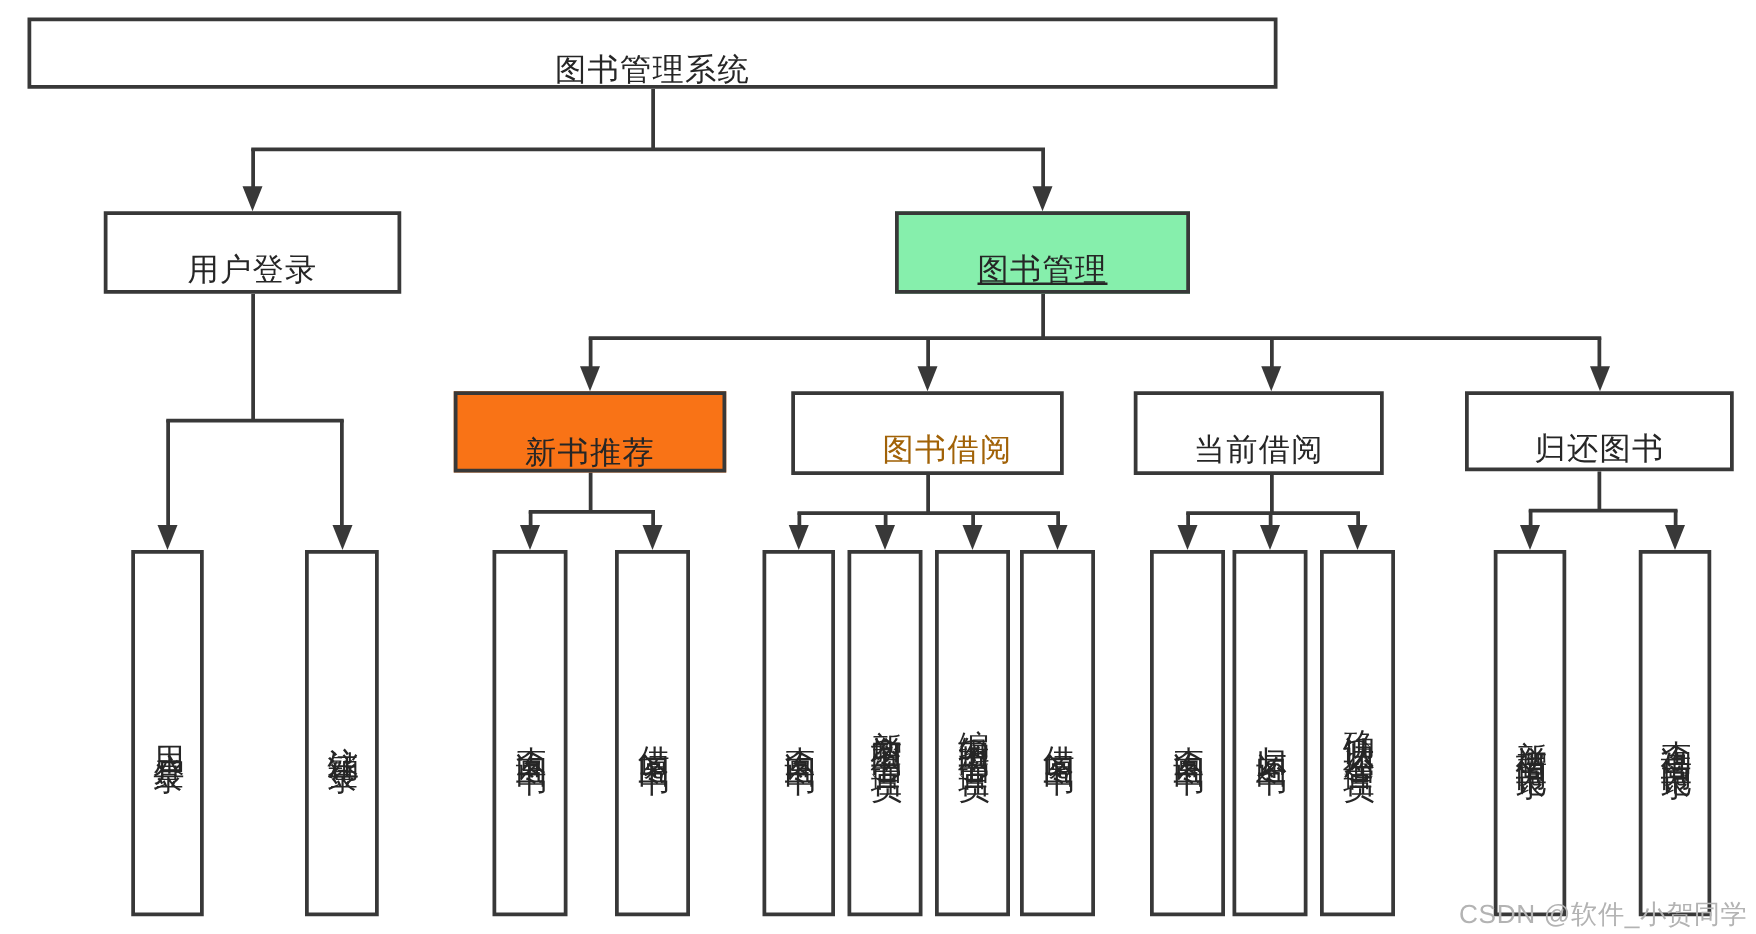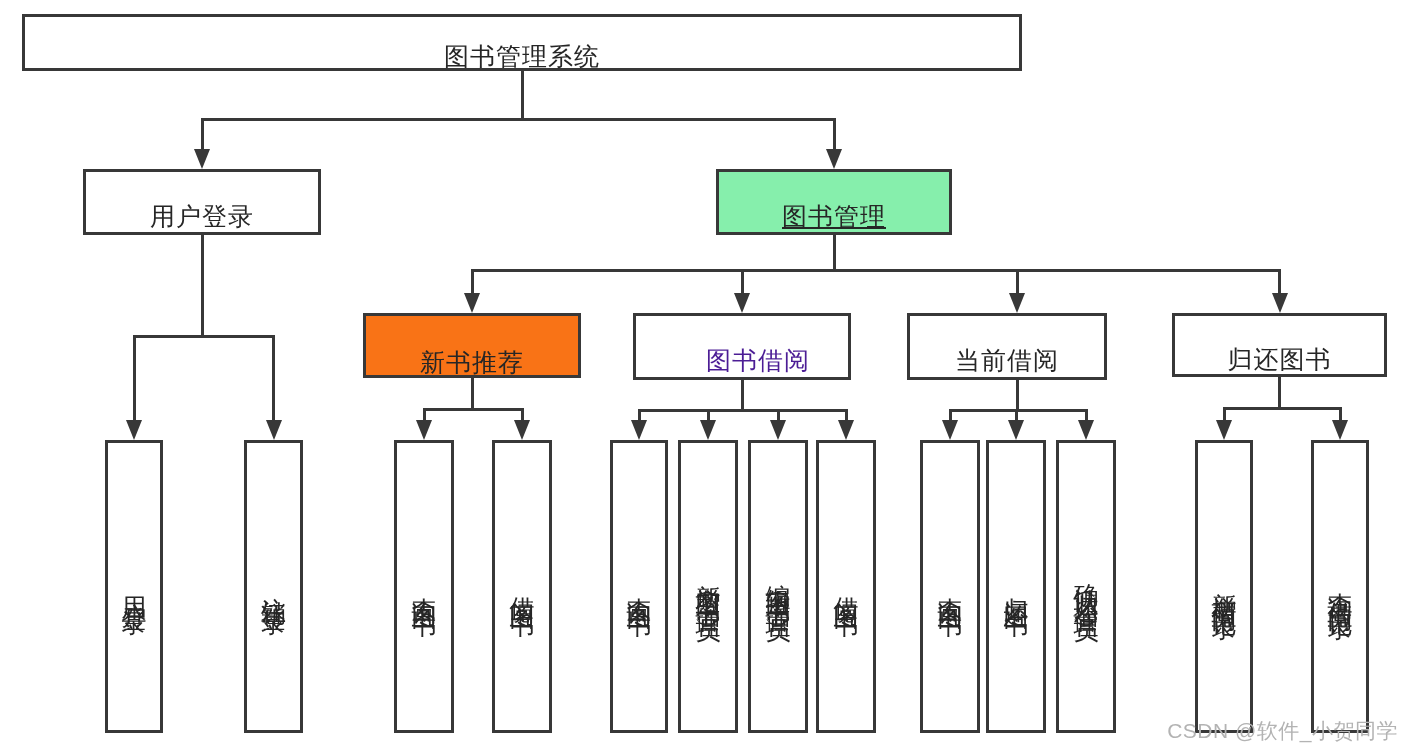--- a/index.html
+++ b/index.html
@@ -117,21 +117,21 @@
       </div>
       <div class="node h" style="left: 83px; top: 169px; width: 238px; height: 66px; border-color: rgb(56, 56, 56); background: rgb(255, 255, 255); color: rgb(38, 38, 38);">
         <span>用户登录</span>
       </div>
       <div class="node h" style="left: 716px; top: 169px; width: 236px; height: 66px; border-color: rgb(56, 56, 56); background: #86efac; color: rgb(38, 38, 38); text-decoration: underline;">
         <span>图书管理</span>
       </div>
       <div class="node h" style="left: 363px; top: 313px; width: 218px; height: 65px; border-color: rgb(56, 56, 56); background: #f97316; color: rgb(38, 38, 38); align-items: flex-end;">
         <span>新书推荐</span>
       </div>
-      <div class="node h" style="left: 633px; top: 313px; width: 218px; height: 67px; border-color: rgb(56, 56, 56); background: rgb(255, 255, 255); color: #4c1d95; padding-left: 32px;">
+      <div class="node h" style="left: 633px; top: 313px; width: 218px; height: 67px; border-color: rgb(56, 56, 56); background: rgb(255, 255, 255); color: #a16207; padding-left: 32px;">
         <span>图书借阅</span>
       </div>
       <div class="node h" style="left: 907px; top: 313px; width: 200px; height: 67px; border-color: rgb(56, 56, 56); background: rgb(255, 255, 255); color: rgb(38, 38, 38);">
         <span>当前借阅</span>
       </div>
       <div class="node h" style="left: 1172px; top: 313px; width: 215px; height: 64px; border-color: rgb(56, 56, 56); background: rgb(255, 255, 255); color: rgb(38, 38, 38);">
         <span>归还图书</span>
       </div>
       <div class="node v" style="left: 105px; top: 440px; width: 58px; height: 293px; border-color: rgb(56, 56, 56); background: rgb(255, 255, 255); color: rgb(38, 38, 38);">
         <span>用户登录</span>

